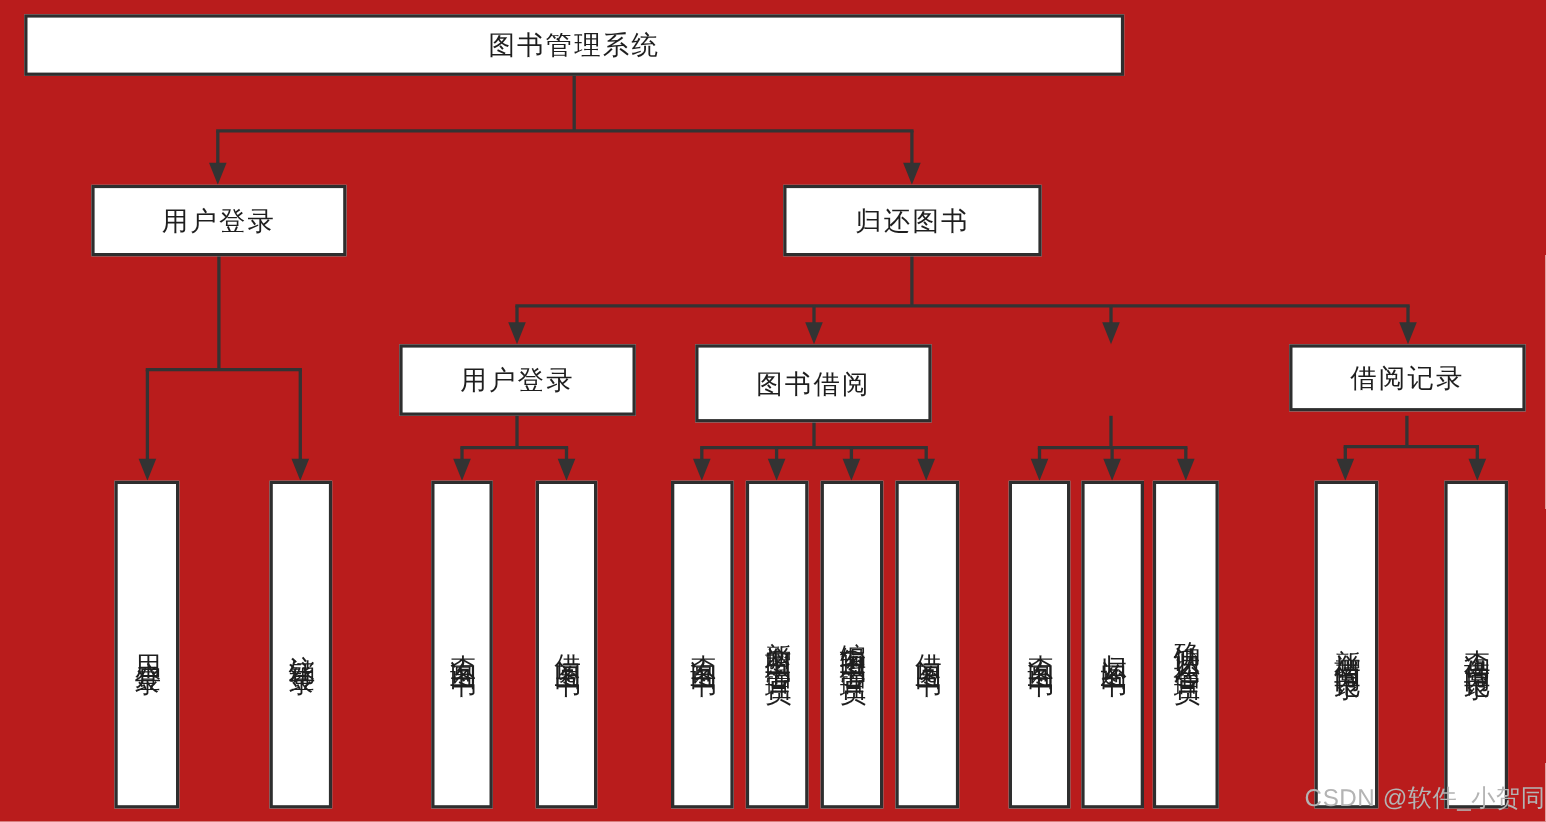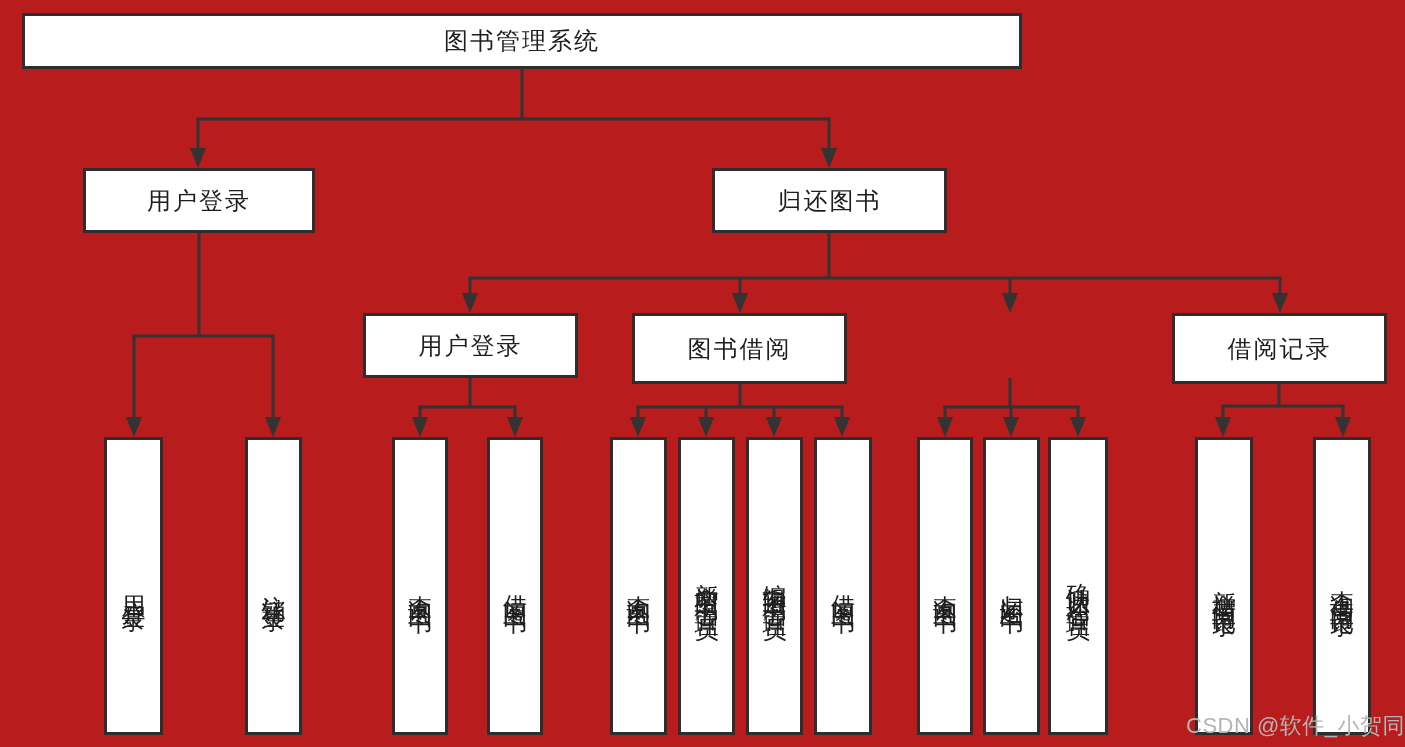--- a/index.html
+++ b/index.html
@@ -130,21 +130,21 @@
   <div class="node h-node" style="left:712px; top:168px; width:235px; height:65px;">
     <span>归还图书</span>
   </div>
 
   <div class="node h-node" style="left:363px; top:313px; width:215px; height:65px;">
     <span>用户登录</span>
   </div>
   <div class="node h-node" style="left:632px; top:313px; width:215px; height:71px;">
     <span>图书借阅</span>
   </div>
-  <div class="node h-node" style="left:1172px; top:313px; width:215px; height:71px;">
+  <div class="node h-node" style="left:1172px; top:313px; width:215px; height:61px;">
     <span>借阅记录</span>
   </div>
 
   <div class="node v-node" style="left:104px; width:59px;">
     <span class="vtext">用户登录</span>
   </div>
   <div class="node v-node" style="left:245px; width:57px;">
     <span class="vtext">注销登录</span>
   </div>
 

